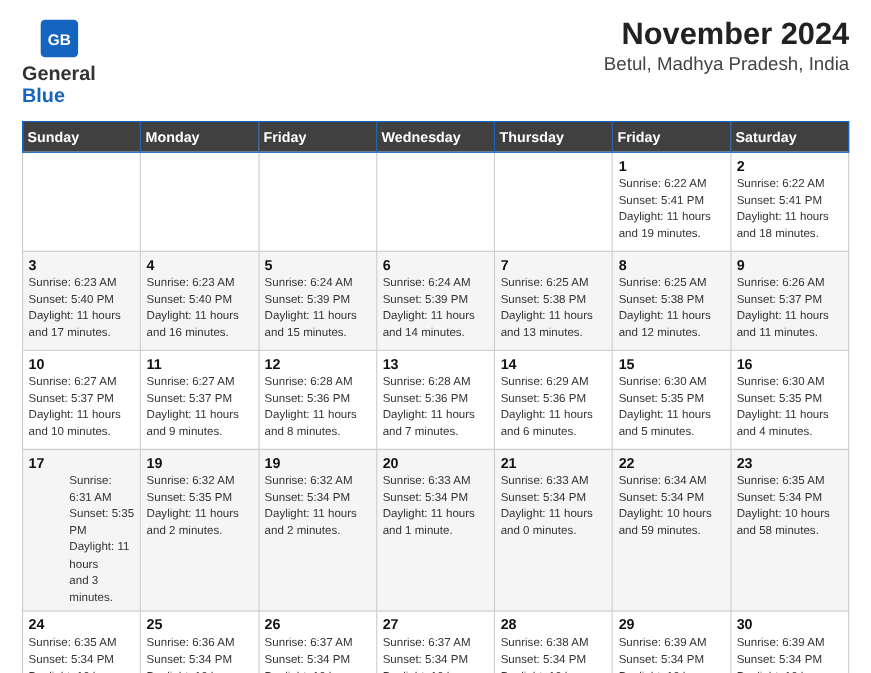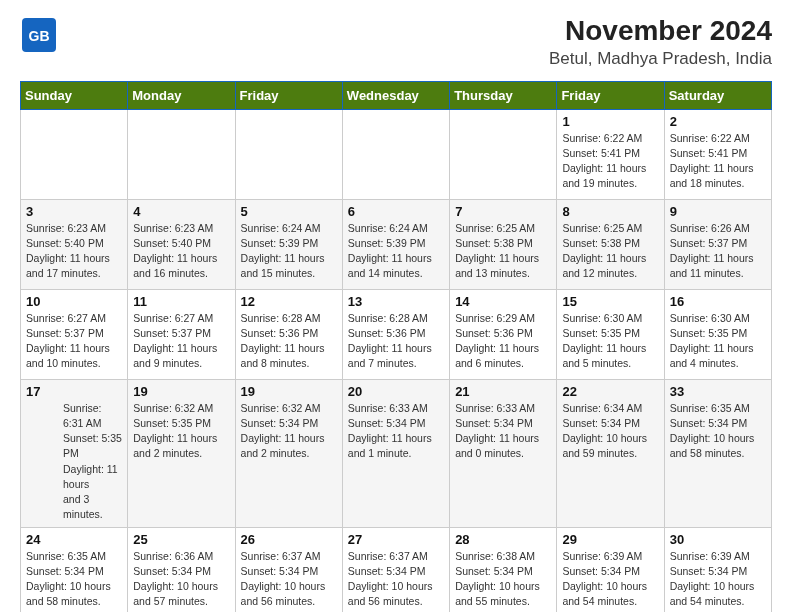--- a/index.html
+++ b/index.html
@@ -34,21 +34,21 @@
       font-size: 17px;
       color: #444;
       margin-top: 2px;
     }
     table {
       width: 100%;
       border-collapse: collapse;
       font-size: 11px;
     }
     thead tr th {
-      background-color: #4d7c0f;
+      background-color: #404040;
       color: #fff;
       padding: 6px 4px;
       text-align: left;
       font-size: 13px;
       font-weight: bold;
       border: 1px solid #1565c0;
     }
     tbody tr td {
       vertical-align: top;
       border: 1px solid #ccc;
@@ -80,20 +80,24 @@
 </head>
 <body>
 
 <div class="header-area">
   <div class="logo">
     <div style="display:flex;align-items:center;gap:4px;flex-direction:column;">
       <svg width="38" height="38" viewBox="0 0 38 38">
         <rect x="2" y="2" width="34" height="34" rx="4" fill="#1565c0"></rect>
         <text x="19" y="25" text-anchor="middle" fill="white" font-size="14" font-weight="bold" font-family="Arial">GB</text>
       </svg>
+      <div style="display:flex;flex-direction:column;line-height:1.1;">
+        <span style="font-size:18px;font-weight:bold;color:#333;">General</span>
+        <span style="font-size:18px;font-weight:bold;color:#1565c0;">Blue</span>
+      </div>
     </div>
   </div>
   <div class="title-area">
     <div class="month-title">November 2024</div>
     <div class="location">Betul, Madhya Pradesh, India</div>
   </div>
 </div>
 
 <table>
   <thead>
@@ -268,21 +272,21 @@
 and 0 minutes.</div>
         </td>
         <td>
           <span class="day-num">22</span>
           <div class="day-detail" style="white-space: pre-line;">Sunrise: 6:34 AM
 Sunset: 5:34 PM
 Daylight: 10 hours
 and 59 minutes.</div>
         </td>
         <td>
-          <span class="day-num">33</span>
+          <span class="day-num">23</span>
           <div class="day-detail" style="white-space: pre-line;">Sunrise: 6:35 AM
 Sunset: 5:34 PM
 Daylight: 10 hours
 and 58 minutes.</div>
         </td>
       </tr>
       <tr>
         <td>
           <span class="day-num">24</span>
           <div class="day-detail" style="white-space: pre-line;">Sunrise: 6:35 AM

